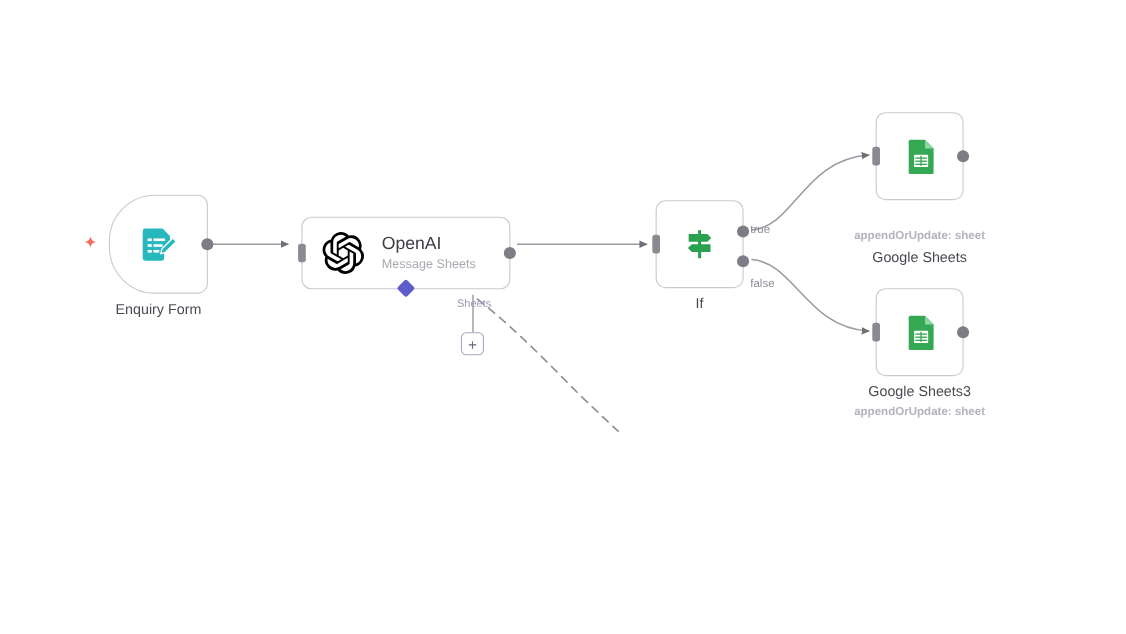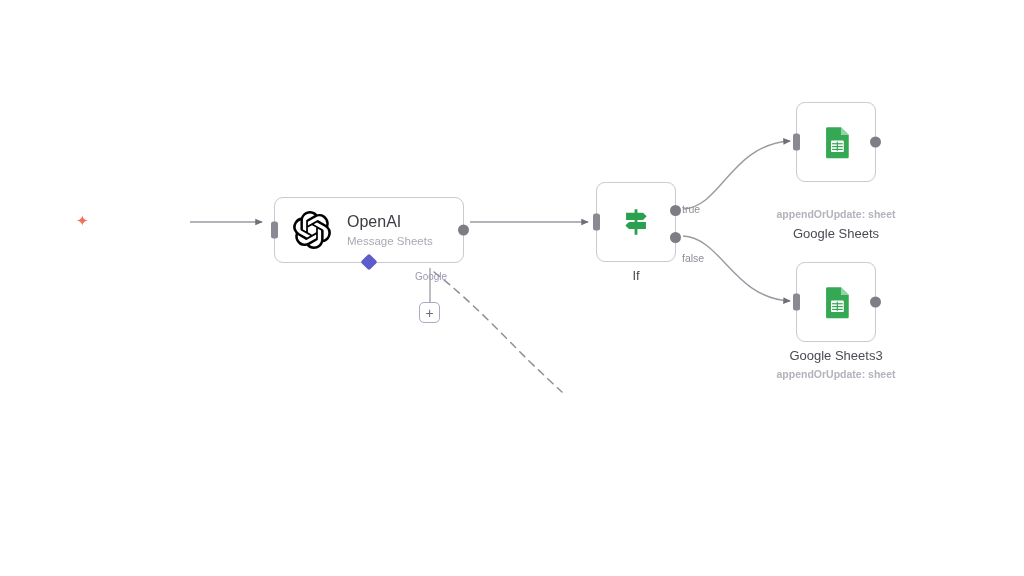--- a/index.html
+++ b/index.html
@@ -185,41 +185,59 @@
 
     <path d="M 683 209 C 722 207, 730 145, 790 141" stroke="#9a9aa2" stroke-width="1.4" fill="none" marker-end="url(#arrow)"></path>
 
     <path d="M 683 236 C 722 238, 733 298, 790 301" stroke="#9a9aa2" stroke-width="1.4" fill="none" marker-end="url(#arrow)"></path>
 
     <path d="M 430 268 L 430 302" stroke="#9a9aa2" stroke-width="1.3" fill="none"></path>
 
     <path d="M 434 272 C 470 300, 500 332, 530 362 C 545 376, 553 384, 562 392" stroke="#8f8f99" stroke-width="1.5" fill="none" stroke-dasharray="7 6" stroke-linecap="round"></path>
   </svg>
 
+  <div class="node" style="left:99px; top:177px; width:90px; height:90px;">
+    <div class="node-box trigger" style="width:90px; height:90px;">
+      <span>
+        <svg class="icon-svg" width="36" height="36" viewBox="0 0 48 48">
+          <path d="M8 5 h21 l9 9 v10 l-7 7 v10 a3 3 0 0 1 -3 3 H8 a3 3 0 0 1 -3 -3 V8 a3 3 0 0 1 3 -3 z" fill="#26b8bd"></path>
+          <rect x="11" y="17" width="5" height="3.2" fill="#ffffff"></rect>
+          <rect x="18" y="17" width="14" height="3.2" fill="#ffffff"></rect>
+          <rect x="11" y="24" width="5" height="3.2" fill="#ffffff"></rect>
+          <rect x="18" y="24" width="11" height="3.2" fill="#ffffff"></rect>
+          <rect x="11" y="31" width="5" height="3.2" fill="#ffffff"></rect>
+          <rect x="18" y="31" width="7" height="3.2" fill="#ffffff"></rect>
+          <path d="M41.5 16.5 l4.2 4.2 -13.4 13.4 -5.4 1.2 1.2 -5.4 z" fill="#26b8bd" stroke="#ffffff" stroke-width="1.6"></path>
+        </svg>
+      </span>
+      <span class="handle-out" style="right:-6px; top:50%; transform:translateY(-50%);"></span>
+    </div>
+    <div class="node-label" style="top:96px;">Enquiry Form</div>
+  </div>
 
   <span class="bolt" style="left:76px; top:213px;">✦</span>
 
   <div class="node" style="left:274px; top:177px; width:190px; height:90px;">
     <div class="node-box" style="width:190px; height:66px;margin-top:20px;">
       <div class="wide-inner">
         <span>
           <svg class="icon-svg" width="38" height="38" viewBox="0 0 24 24">
             <path fill="#000000" d="M22.282 9.821a5.985 5.985 0 0 0-.516-4.91 6.046 6.046 0 0 0-6.51-2.9A6.065 6.065 0 0 0 4.981 4.18a5.985 5.985 0 0 0-3.998 2.9 6.046 6.046 0 0 0 .743 7.097 5.98 5.98 0 0 0 .51 4.911 6.051 6.051 0 0 0 6.515 2.9A5.985 5.985 0 0 0 13.26 24a6.056 6.056 0 0 0 5.772-4.206 5.99 5.99 0 0 0 3.997-2.9 6.056 6.056 0 0 0-.747-7.073zM13.26 22.43a4.476 4.476 0 0 1-2.876-1.04l.141-.081 4.779-2.758a.795.795 0 0 0 .392-.681v-6.737l2.02 1.168a.071.071 0 0 1 .038.052v5.583a4.504 4.504 0 0 1-4.494 4.494zM3.6 18.304a4.47 4.47 0 0 1-.535-3.014l.142.085 4.783 2.759a.771.771 0 0 0 .78 0l5.843-3.369v2.332a.08.08 0 0 1-.033.062L9.74 19.95a4.5 4.5 0 0 1-6.14-1.646zM2.34 7.896a4.485 4.485 0 0 1 2.366-1.973V11.6a.766.766 0 0 0 .388.676l5.815 3.355-2.02 1.168a.076.076 0 0 1-.071 0l-4.83-2.786A4.504 4.504 0 0 1 2.34 7.872zm16.597 3.855-5.833-3.387L15.119 7.2a.076.076 0 0 1 .071 0l4.83 2.791a4.494 4.494 0 0 1-.676 8.105v-5.678a.79.79 0 0 0-.407-.667zm2.01-3.023-.141-.085-4.774-2.782a.776.776 0 0 0-.785 0L9.409 9.23V6.897a.066.066 0 0 1 .028-.061l4.83-2.787a4.5 4.5 0 0 1 6.68 4.66zM8.307 12.863l-2.02-1.164a.08.08 0 0 1-.038-.057V6.075a4.5 4.5 0 0 1 7.375-3.453l-.142.08L8.704 5.46a.795.795 0 0 0-.393.681zm1.097-2.365 2.602-1.5 2.607 1.5v2.999l-2.597 1.5-2.607-1.5z"></path>
           </svg>
         </span>
         <span class="wide-text">
           <span class="wide-title">OpenAI</span>
           <span class="wide-sub">Message Sheets</span>
         </span>
       </div>
       <span class="handle-in" style="left:-4px; top:50%; transform:translateY(-50%);"></span>
       <span class="handle-out" style="right:-6px; top:50%; transform:translateY(-50%);"></span>
       <span class="handle-diamond" style="left:50%; bottom:-6px; margin-left:-6px;"></span>
     </div>
-    <div class="tools-label" style="top:94px; left:157px;">Google</div>
+    <div class="tools-label" style="top:94px; left:157px;">Sheets</div>
   </div>
 
   <div class="plus-btn" style="left:419px; top:302px;">
     <span>+</span>
   </div>
 
   <div class="node" style="left:596px; top:182px; width:80px; height:80px;">
     <div class="node-box" style="width:80px; height:80px;">
       <span>
         <svg class="icon-svg" width="34" height="34" viewBox="0 0 48 48">

